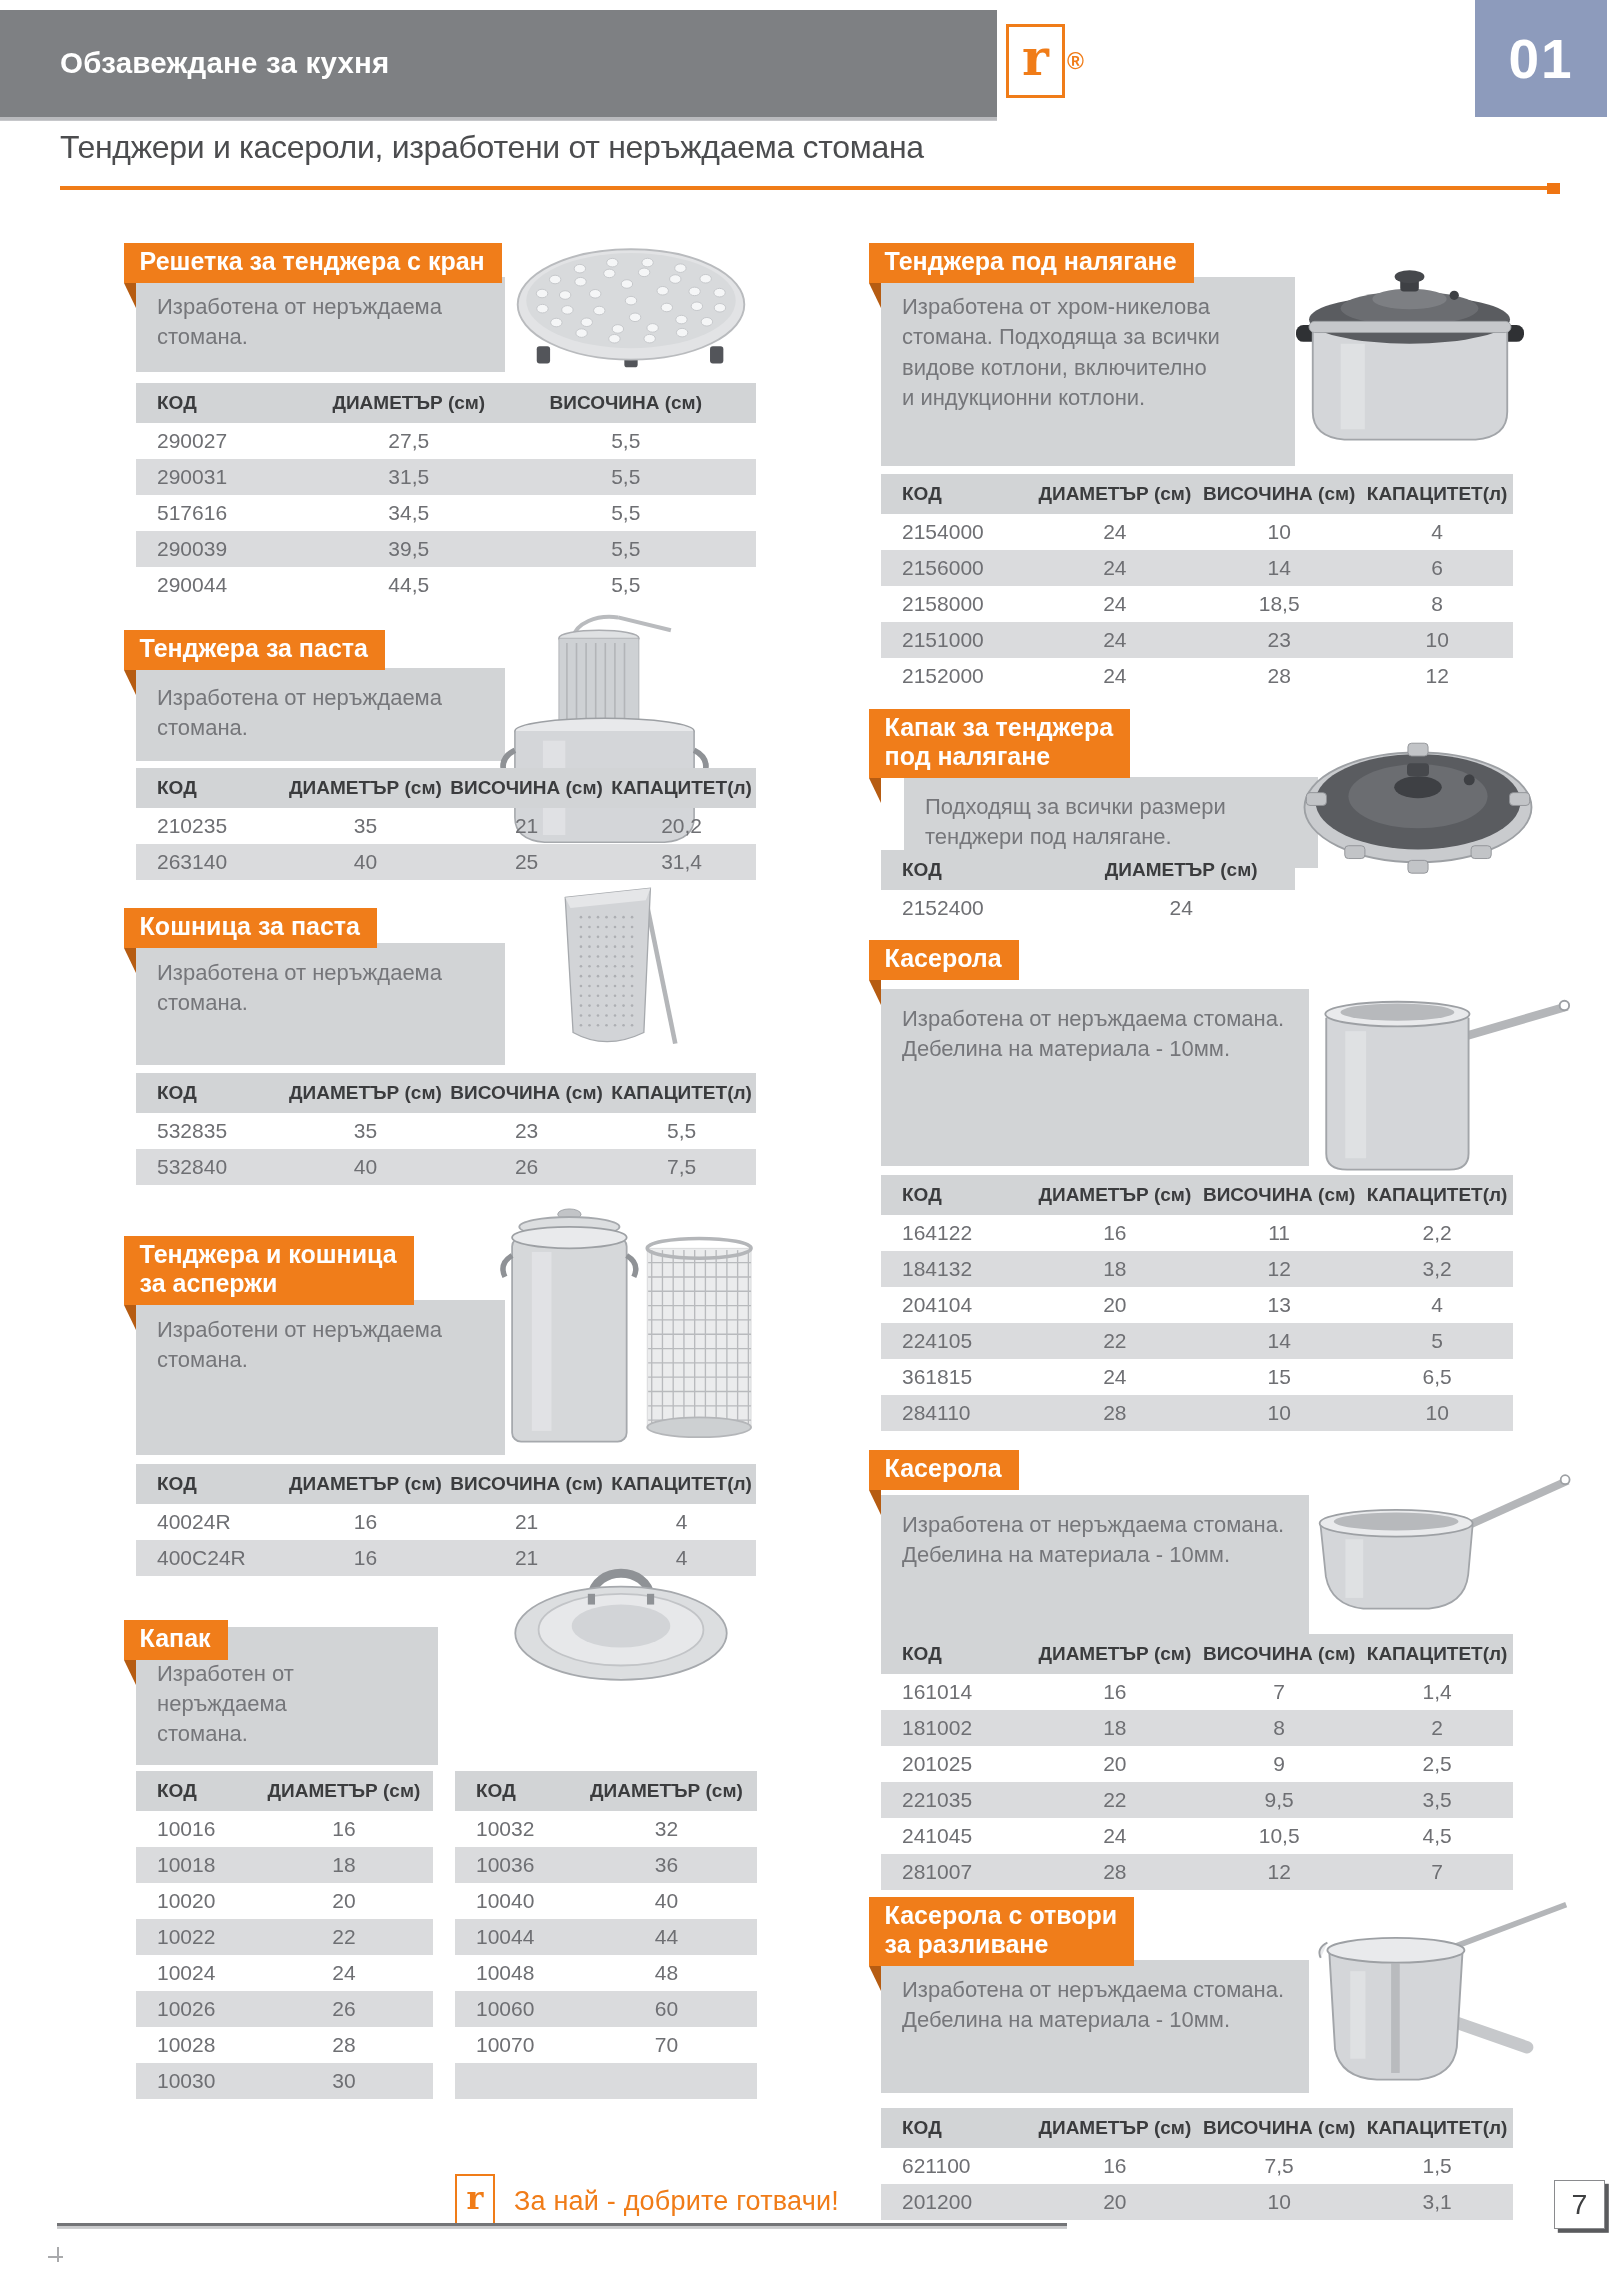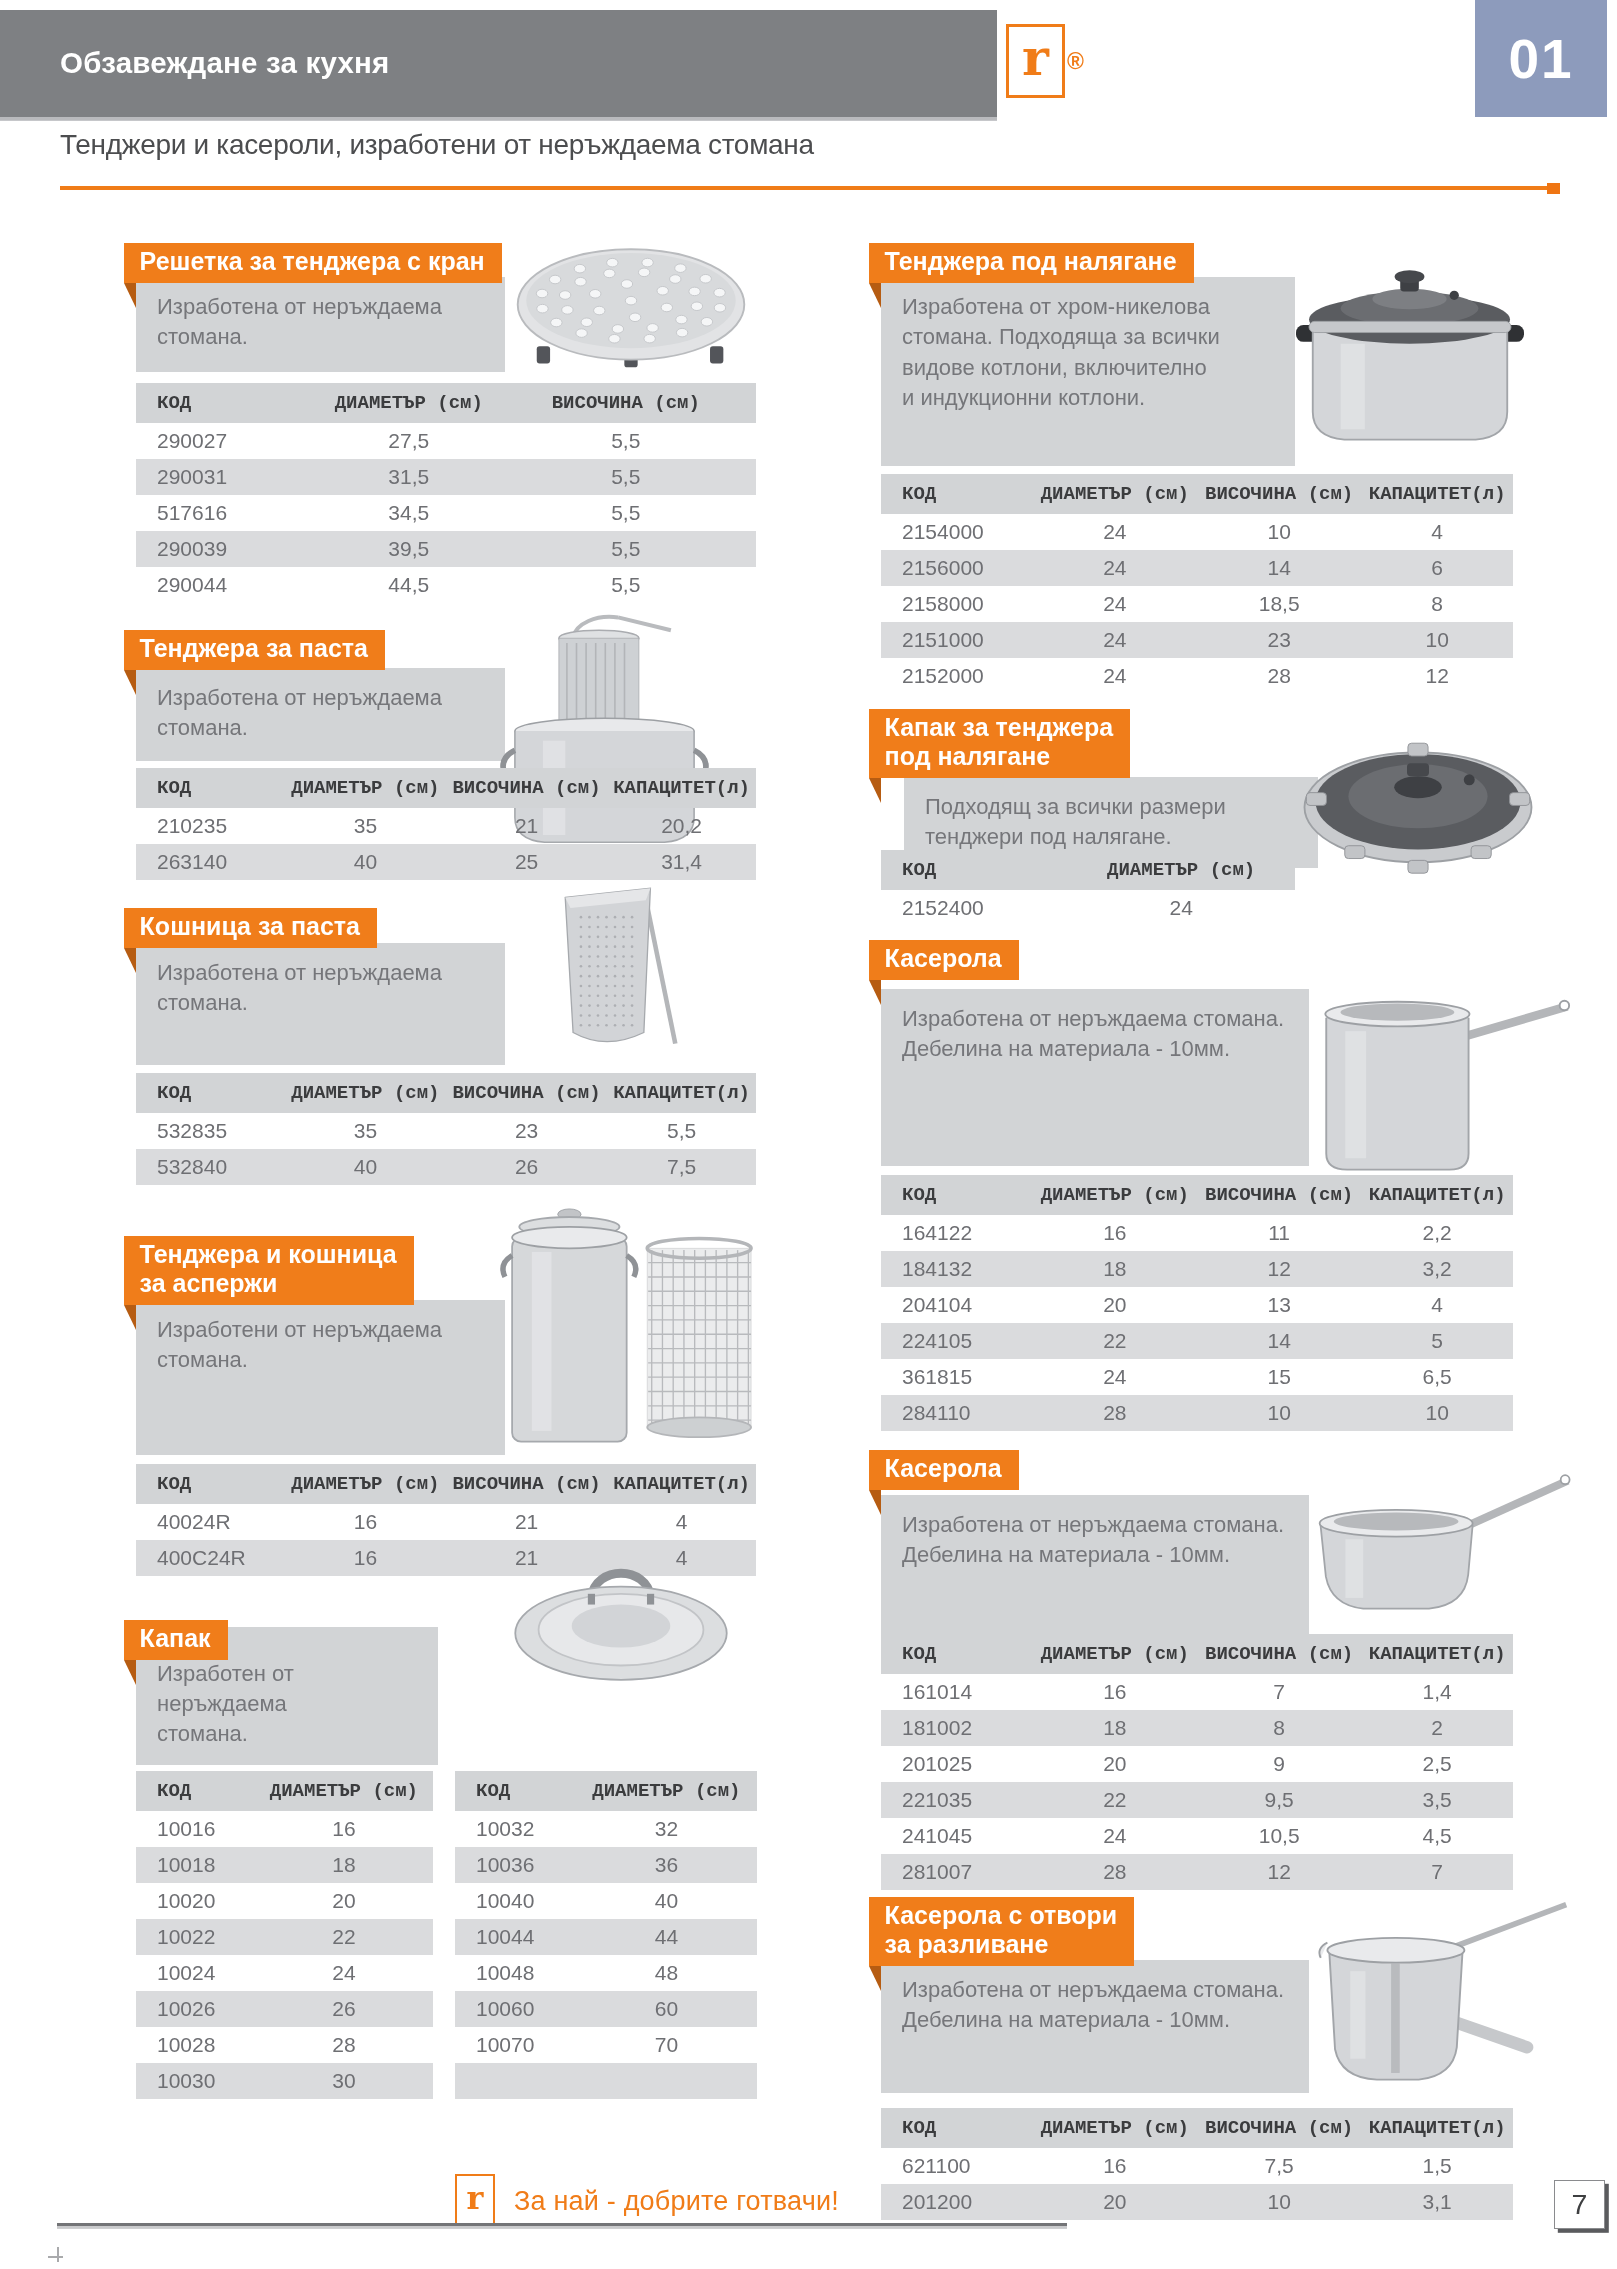--- a/index.html
+++ b/index.html
@@ -12,37 +12,37 @@
   .brand{position:absolute;left:1006px;top:21px;height:80px;display:flex;align-items:center;}
   .rbox{width:59px;height:74px;border:3.8px solid #f07c18;background:#fff;display:flex;
         align-items:center;justify-content:center;box-sizing:border-box;}
   .rbox span{color:#f07c18;font-size:51px;font-weight:bold;font-family:"DejaVu Serif",serif;
              line-height:1;transform:translateY(-3.8px);}
   .wordmark{color:#f07c18;font-size:61px;font-weight:bold;margin-left:15px;letter-spacing:-1px;}
   .regmark{color:#f07c18;font-size:23px;font-weight:bold;vertical-align:super;margin-left:1.9px;}
   .chapterbox{position:absolute;left:1475px;top:0;width:132px;height:117px;background:#8d9bbc;
               color:#fff;font-size:55px;font-weight:bold;display:flex;align-items:center;
               justify-content:center;letter-spacing:1.9px;}
-  .pagetitle{position:absolute;left:60px;top:129px;font-size:28px;color:#4c4d4f;letter-spacing:-0.3px;text-align:center;}
+  .pagetitle{position:absolute;left:60px;top:129px;font-size:32px;color:#4c4d4f;letter-spacing:-0.3px;text-align:center;}
   .titlerule{position:absolute;left:60px;top:186px;width:1488px;height:3.8px;background:#f07c18;}
   .titlerule-end{position:absolute;left:1547px;top:183px;width:13.3px;height:10.5px;background:#ef7513;}
   
   .section{position:absolute;}
   .banner{position:absolute;left:-12.4px;top:0;background:#f07d1a;color:#fff;font-size:25px;
           font-weight:bold;line-height:1.17;padding:3.8px 17px 6.7px 16px;white-space:pre-line;z-index:3;}
   .fold{position:absolute;left:0;top:100%;width:0;height:0;border-top:25px solid #b65c12;
         border-left:12.4px solid transparent;}
   .descbox{position:absolute;left:0;background:#d2d4d6;z-index:1;box-sizing:border-box;
            padding:15px 21px;}
   .descbox p{margin:0;font-size:22px;color:#75767a;line-height:1.38;white-space:pre-line;}
   .prodimg{position:absolute;z-index:2;}
   .tablewrap{position:absolute;left:0;z-index:2;}
   table.spec{border-collapse:collapse;table-layout:fixed;}
   table.spec th{background:#d2d4d6;color:#3b3c3e;font-size:19px;font-weight:bold;height:40px;
-                text-align:center;padding:0;font-family:Liberation Mono, monospace;}
+                text-align:center;padding:0;}
   table.spec td{color:#6e6f73;font-size:21px;height:36px;text-align:center;padding:0;}
   table.spec th:first-child,table.spec td:first-child{text-align:left;padding-left:21px;}
   table.spec tr.alt{background:#dadbdd;}
   
   .f-logo{position:absolute;left:455px;top:2174px;width:40px;height:51px;border:2.9px solid #f07c18;
           background:#fff;display:flex;align-items:center;justify-content:center;box-sizing:border-box;}
   .f-logo span{color:#f07c18;font-size:32px;font-weight:bold;font-family:"DejaVu Serif",serif;
                line-height:1;transform:translateY(-1.9px);}
   .f-slogan{position:absolute;left:514px;top:2186px;color:#f07c18;font-size:27px;letter-spacing:0.2px;}
   .f-line{position:absolute;left:57px;top:2223px;width:1010px;height:2.9px;background:#737477;

